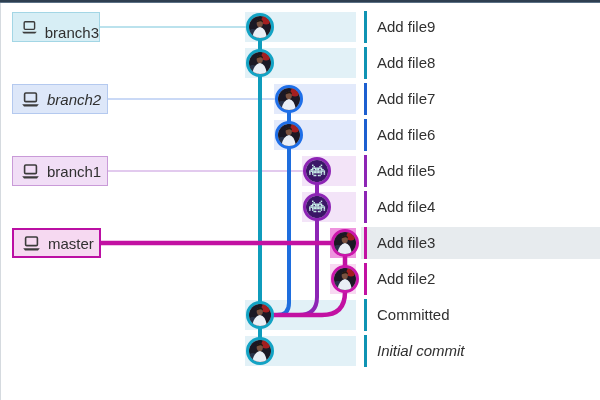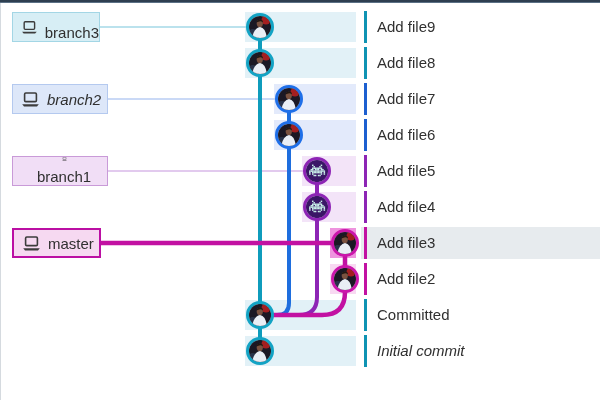--- a/index.html
+++ b/index.html
@@ -248,21 +248,21 @@
         </svg>
         <span class="ltext" style="color: rgb(48, 48, 48); margin-top: 11px;">branch3</span>
       </div>
       <div class="blabel" style="top: 84px; width: 96px; height: 30px; background: rgb(221, 231, 249); border: 1px solid rgb(180, 201, 239);">
         <svg width="19" height="15" viewBox="0 0 19 15">
           <rect x="3.6" y="1" width="11.8" height="8.6" rx="1.2" fill="none" stroke="#3c3c3c" stroke-width="1.6"></rect>
           <path d="M1.2,12.2 H17.8 L16,14.4 H3 Z" fill="#3c3c3c"></path>
         </svg>
         <span class="ltext" style="color: rgb(48, 48, 48); font-style: italic;">branch2</span>
       </div>
-      <div class="blabel" style="top: 156px; width: 96px; height: 30px; background: rgb(241, 222, 246); border: 1px solid rgb(201, 154, 216); flex-direction: column;">
+      <div class="blabel" style="top: 156px; width: 96px; height: 30px; background: rgb(241, 222, 246); border: 1px solid rgb(201, 154, 216);">
         <svg width="19" height="15" viewBox="0 0 19 15">
           <rect x="3.6" y="1" width="11.8" height="8.6" rx="1.2" fill="none" stroke="#3c3c3c" stroke-width="1.6"></rect>
           <path d="M1.2,12.2 H17.8 L16,14.4 H3 Z" fill="#3c3c3c"></path>
         </svg>
         <span class="ltext" style="color: rgb(48, 48, 48);">branch1</span>
       </div>
       <div class="blabel" style="top: 228px; width: 89px; height: 30px; background: rgb(246, 217, 241); border: 2px solid rgb(187, 15, 163);">
         <svg width="19" height="15" viewBox="0 0 19 15">
           <rect x="3.6" y="1" width="11.8" height="8.6" rx="1.2" fill="none" stroke="#3c3c3c" stroke-width="1.6"></rect>
           <path d="M1.2,12.2 H17.8 L16,14.4 H3 Z" fill="#3c3c3c"></path>

